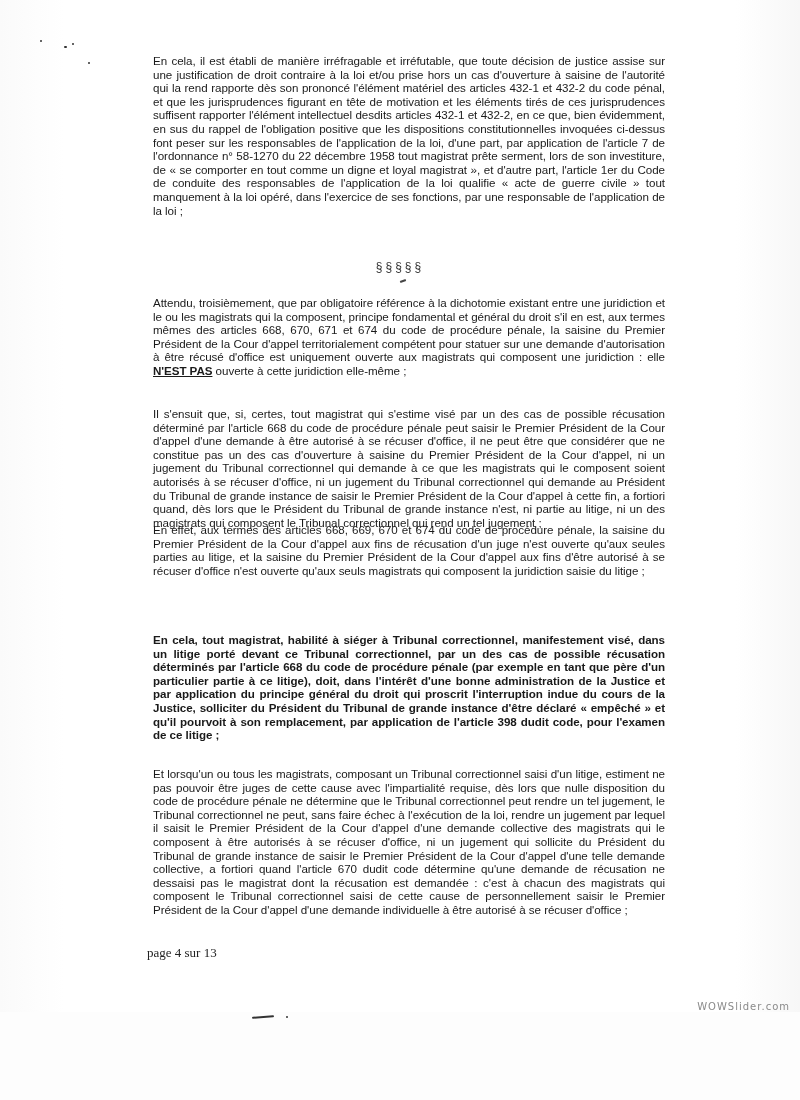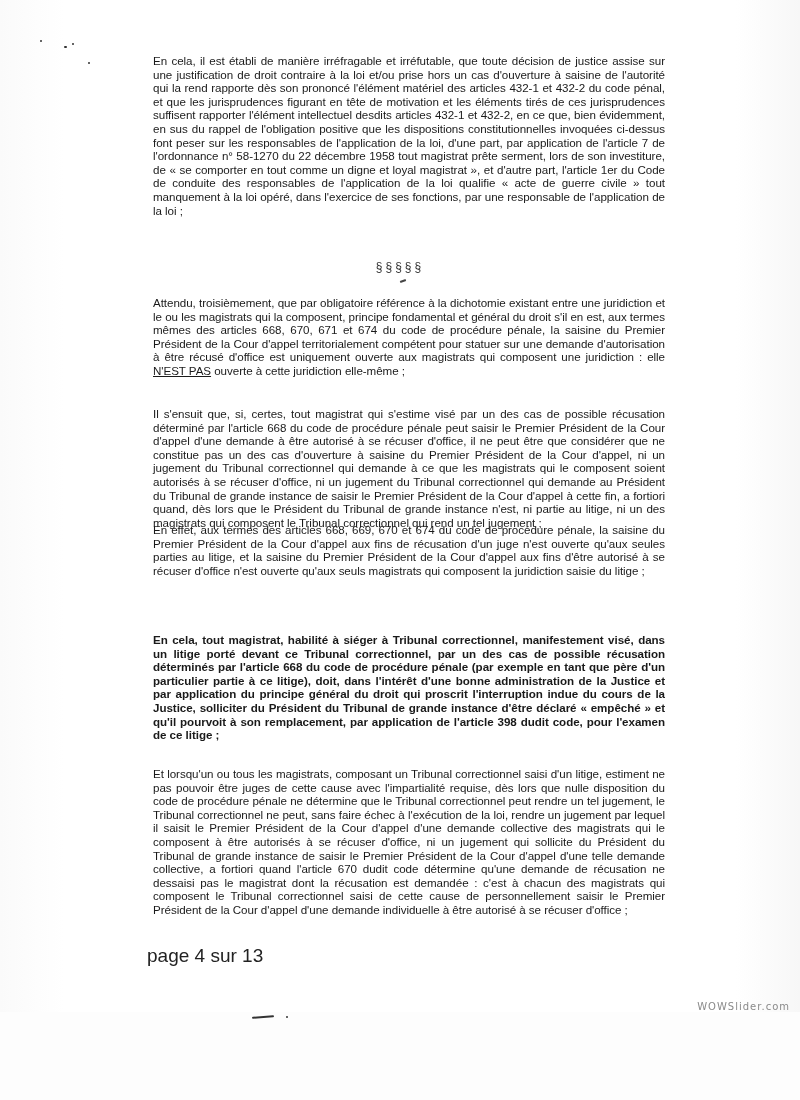--- a/index.html
+++ b/index.html
@@ -40,28 +40,28 @@
       font-size: 12px;
       letter-spacing: 3px;
       color: #333;
     }
     .sep-mark {
       position: absolute; top: 280px; left: 400px;
       width: 6px; height: 2px; background: #444;
       transform: rotate(-20deg);
     }
     .emph {
-      font-weight: normal;
+      font-weight: bold;
       text-decoration: underline;
     }
     .footer {
       position: absolute;
       top: 945px; left: 147px;
-      font-family: Liberation Sans, sans-serif;
-      font-size: 19px;
+      font-family: Liberation Serif, serif;
+      font-size: 13px;
       color: #222;
     }
     .scan-mark {
       position: absolute;
       background: #333;
       border-radius: 1px;
     }
     .watermark {
       position: absolute;
       right: 10px; bottom: 0;

